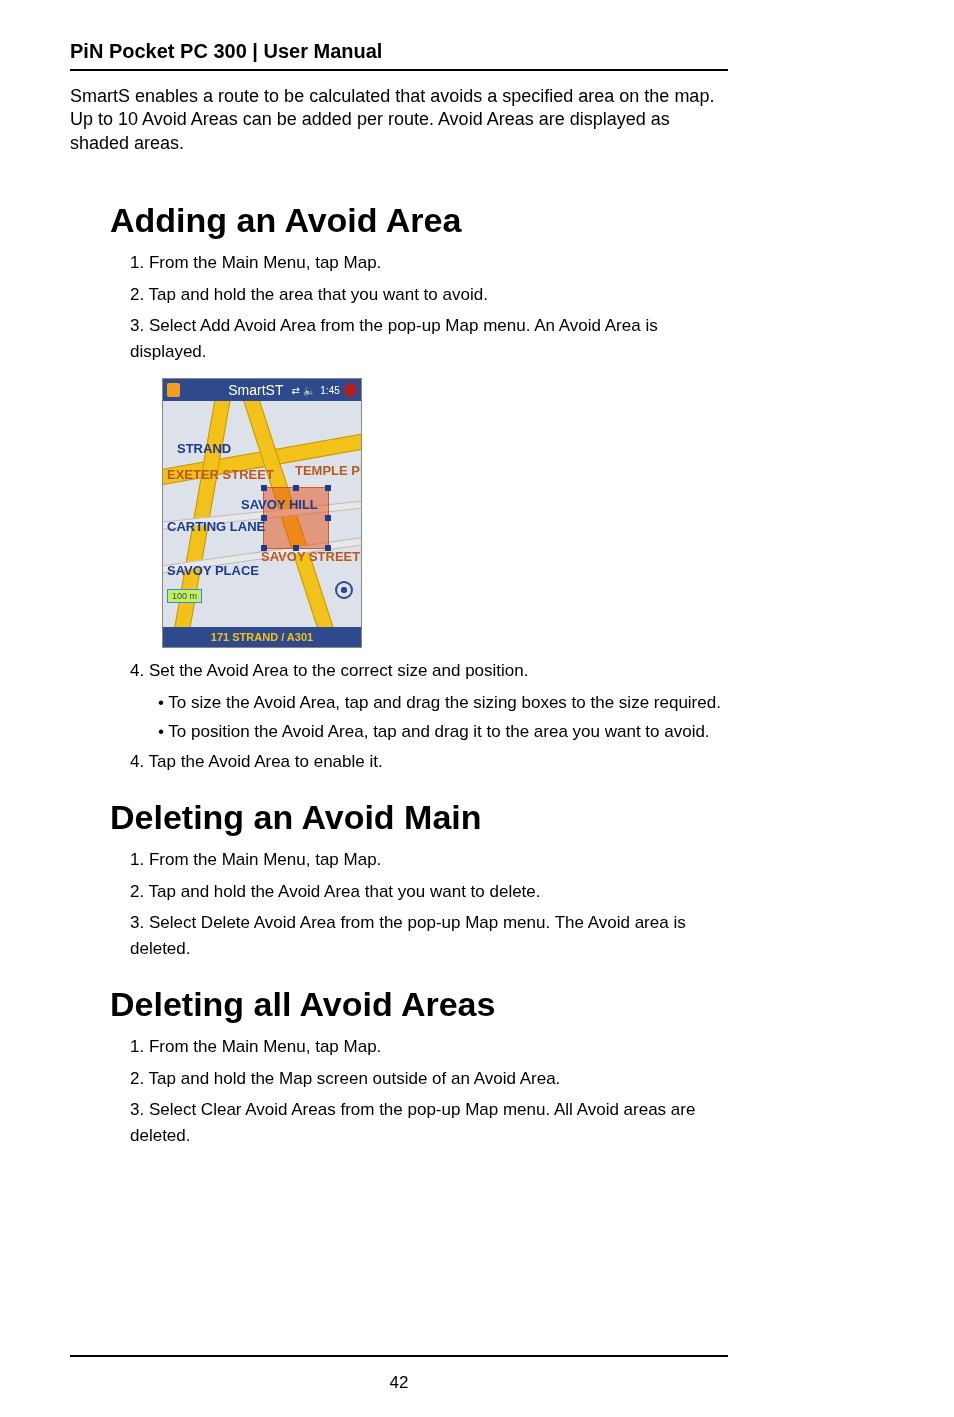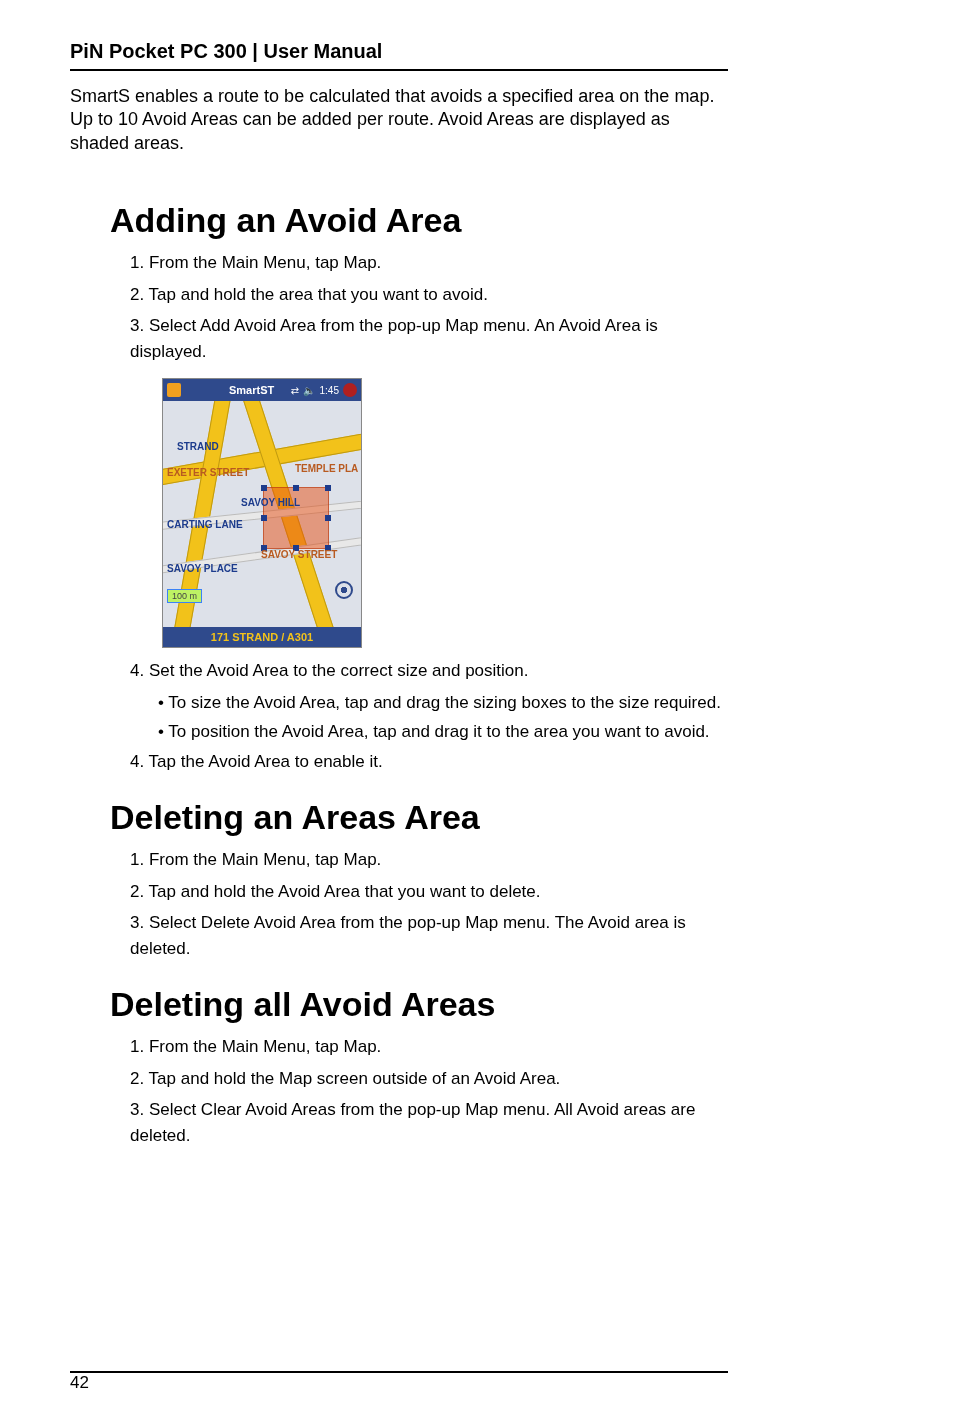--- a/index.html
+++ b/index.html
@@ -72,21 +72,21 @@
     background: #2f4a8c;
     display: flex;
     align-items: center;
     padding: 0 4px;
     gap: 4px;
   }
   .ss-title .logo {
     width: 14px; height: 14px; background: #f0a020; border-radius: 2px;
   }
   .ss-title .ttl {
-    color: #fff; font-size: 11px; font-weight: 700; padding-left: 44px;
+    color: #fff; font-size: 14px; font-weight: 400; padding-left: 44px;
   }
   .ss-title .spacer { flex: 1; }
   .ss-title .sys {
     color: #fff; font-size: 10px; display: flex; gap: 4px; align-items: center;
   }
   .ss-title .close {
     width: 14px; height: 14px; background: #b02020; border-radius: 50%;
   }
   .ss-map {
     position: absolute;
@@ -108,21 +108,21 @@
     position: absolute;
     background: rgba(232,80,20,0.5);
     border: 1px solid rgba(180,50,10,0.6);
   }
   .avoid .handle {
     position: absolute; width: 6px; height: 6px; background: #1c3b8c;
   }
   .map-label {
     position: absolute;
     color: #1c3b8c;
-    font-size: 10px;
+    font-size: 13px;
     font-weight: 700;
     white-space: nowrap;
   }
   .map-label.org { color: #b85a20; }
   .ss-scale {
     position: absolute; left: 4px; bottom: 24px;
     background: #bef264; border: 1px solid #3b82f6;
     font-size: 9px; padding: 1px 4px; color: #444;
   }
   .ss-target {
@@ -132,21 +132,22 @@
   }
   .ss-bottom {
     position: absolute; left: 0; right: 0; bottom: 0; height: 20px;
     background: #2f4a8c; color: #f2c21a;
     font-size: 11px; font-weight: 700;
     display: flex; align-items: center; justify-content: center;
   }
   .footer {
     margin-top: auto;
     border-top: 2px solid #000;
-    padding-top: 0;
+    text-align: center;
+    padding-top: 16px;
     font-size: 17px;
   }
 </style>
 </head>
 <body>
 
 <div class="page">
 
   <div class="header">PiN Pocket PC 300 | User Manual</div>
 
@@ -206,21 +207,21 @@
 
   <div class="steps">
     <div class="step">4. Set the Avoid Area to the correct size and position.</div>
     <div class="substeps">
       <div class="sub">• To size the Avoid Area, tap and drag the sizing boxes to the size required.</div>
       <div class="sub">• To position the Avoid Area, tap and drag it to the area you want to avoid.</div>
     </div>
     <div class="step">4. Tap the Avoid Area to enable it.</div>
   </div>
 
-  <h2 class="section">Deleting an Areas Area</h2>
+  <h2 class="section">Deleting an Avoid Main</h2>
   <div class="steps">
     <div class="step">1. From the Main Menu, tap Map.</div>
     <div class="step">2. Tap and hold the Avoid Area that you want to delete.</div>
     <div class="step">3. Select Delete Avoid Area from the pop-up Map menu. The Avoid area is deleted.</div>
   </div>
 
   <h2 class="section">Deleting all Avoid Areas</h2>
   <div class="steps">
     <div class="step">1. From the Main Menu, tap Map.</div>
     <div class="step">2. Tap and hold the Map screen outside of an Avoid Area.</div>

